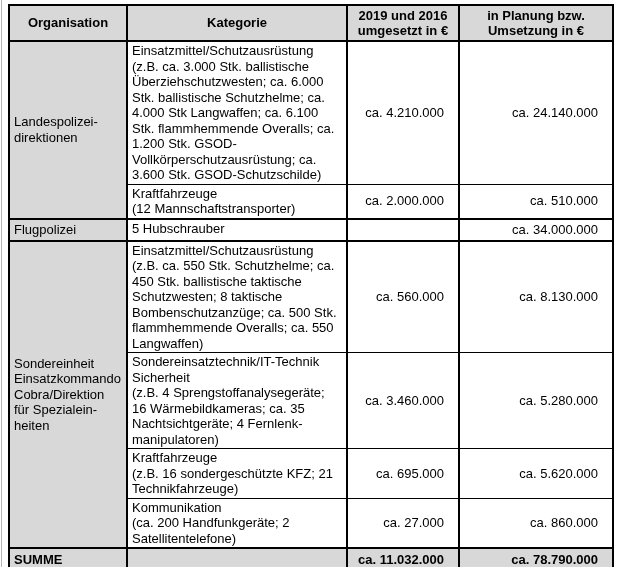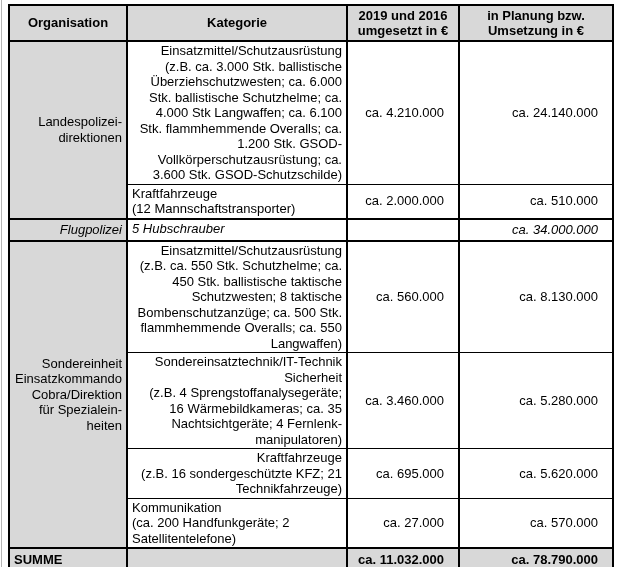--- a/index.html
+++ b/index.html
@@ -46,32 +46,31 @@
     text-align: center;
     vertical-align: middle;
     white-space: pre-line;
     height: 32px;
     padding: 1px 2px;
   }
   td.org {
     background: #d8d8d8;
     vertical-align: middle;
     white-space: pre-line;
-    text-align: right;
   }
   td.kat {
     white-space: pre-line;
   }
   td.val {
     text-align: right;
     vertical-align: middle;
     padding-right: 14px;
   }
-  tr.single td { height: 18px; font-style: italic; }
-  .thin-bottom { border-bottom-width: 1px; text-align: right; }
+  tr.single td { height: 18px; }
+  .thin-bottom { border-bottom-width: 1px; }
   .thin-top    { border-top-width: 1px; }
   tr.summe td {
     background: #d8d8d8;
     font-weight: bold;
     height: 20px;
     vertical-align: middle;
     border-bottom-width: 3px;
   }
 </style>
 </head>
@@ -140,21 +139,21 @@
     <tr>
       <td class="kat thin-top thin-bottom">Kraftfahrzeuge
 (z.B. 16 sondergeschützte KFZ; 21 Technikfahrzeuge)</td>
       <td class="val thin-top thin-bottom">ca. 695.000</td>
       <td class="val thin-top thin-bottom">ca. 5.620.000</td>
     </tr>
     <tr>
       <td class="kat thin-top">Kommunikation
 (ca. 200 Handfunkgeräte; 2 Satellitentelefone)</td>
       <td class="val thin-top">ca. 27.000</td>
-      <td class="val thin-top">ca. 570.000</td>
+      <td class="val thin-top">ca. 860.000</td>
     </tr>
 
     <tr class="summe">
       <td>SUMME</td>
       <td></td>
       <td class="val">ca. 11.032.000</td>
       <td class="val">ca. 78.790.000</td>
     </tr>
   </tbody>
 </table>

